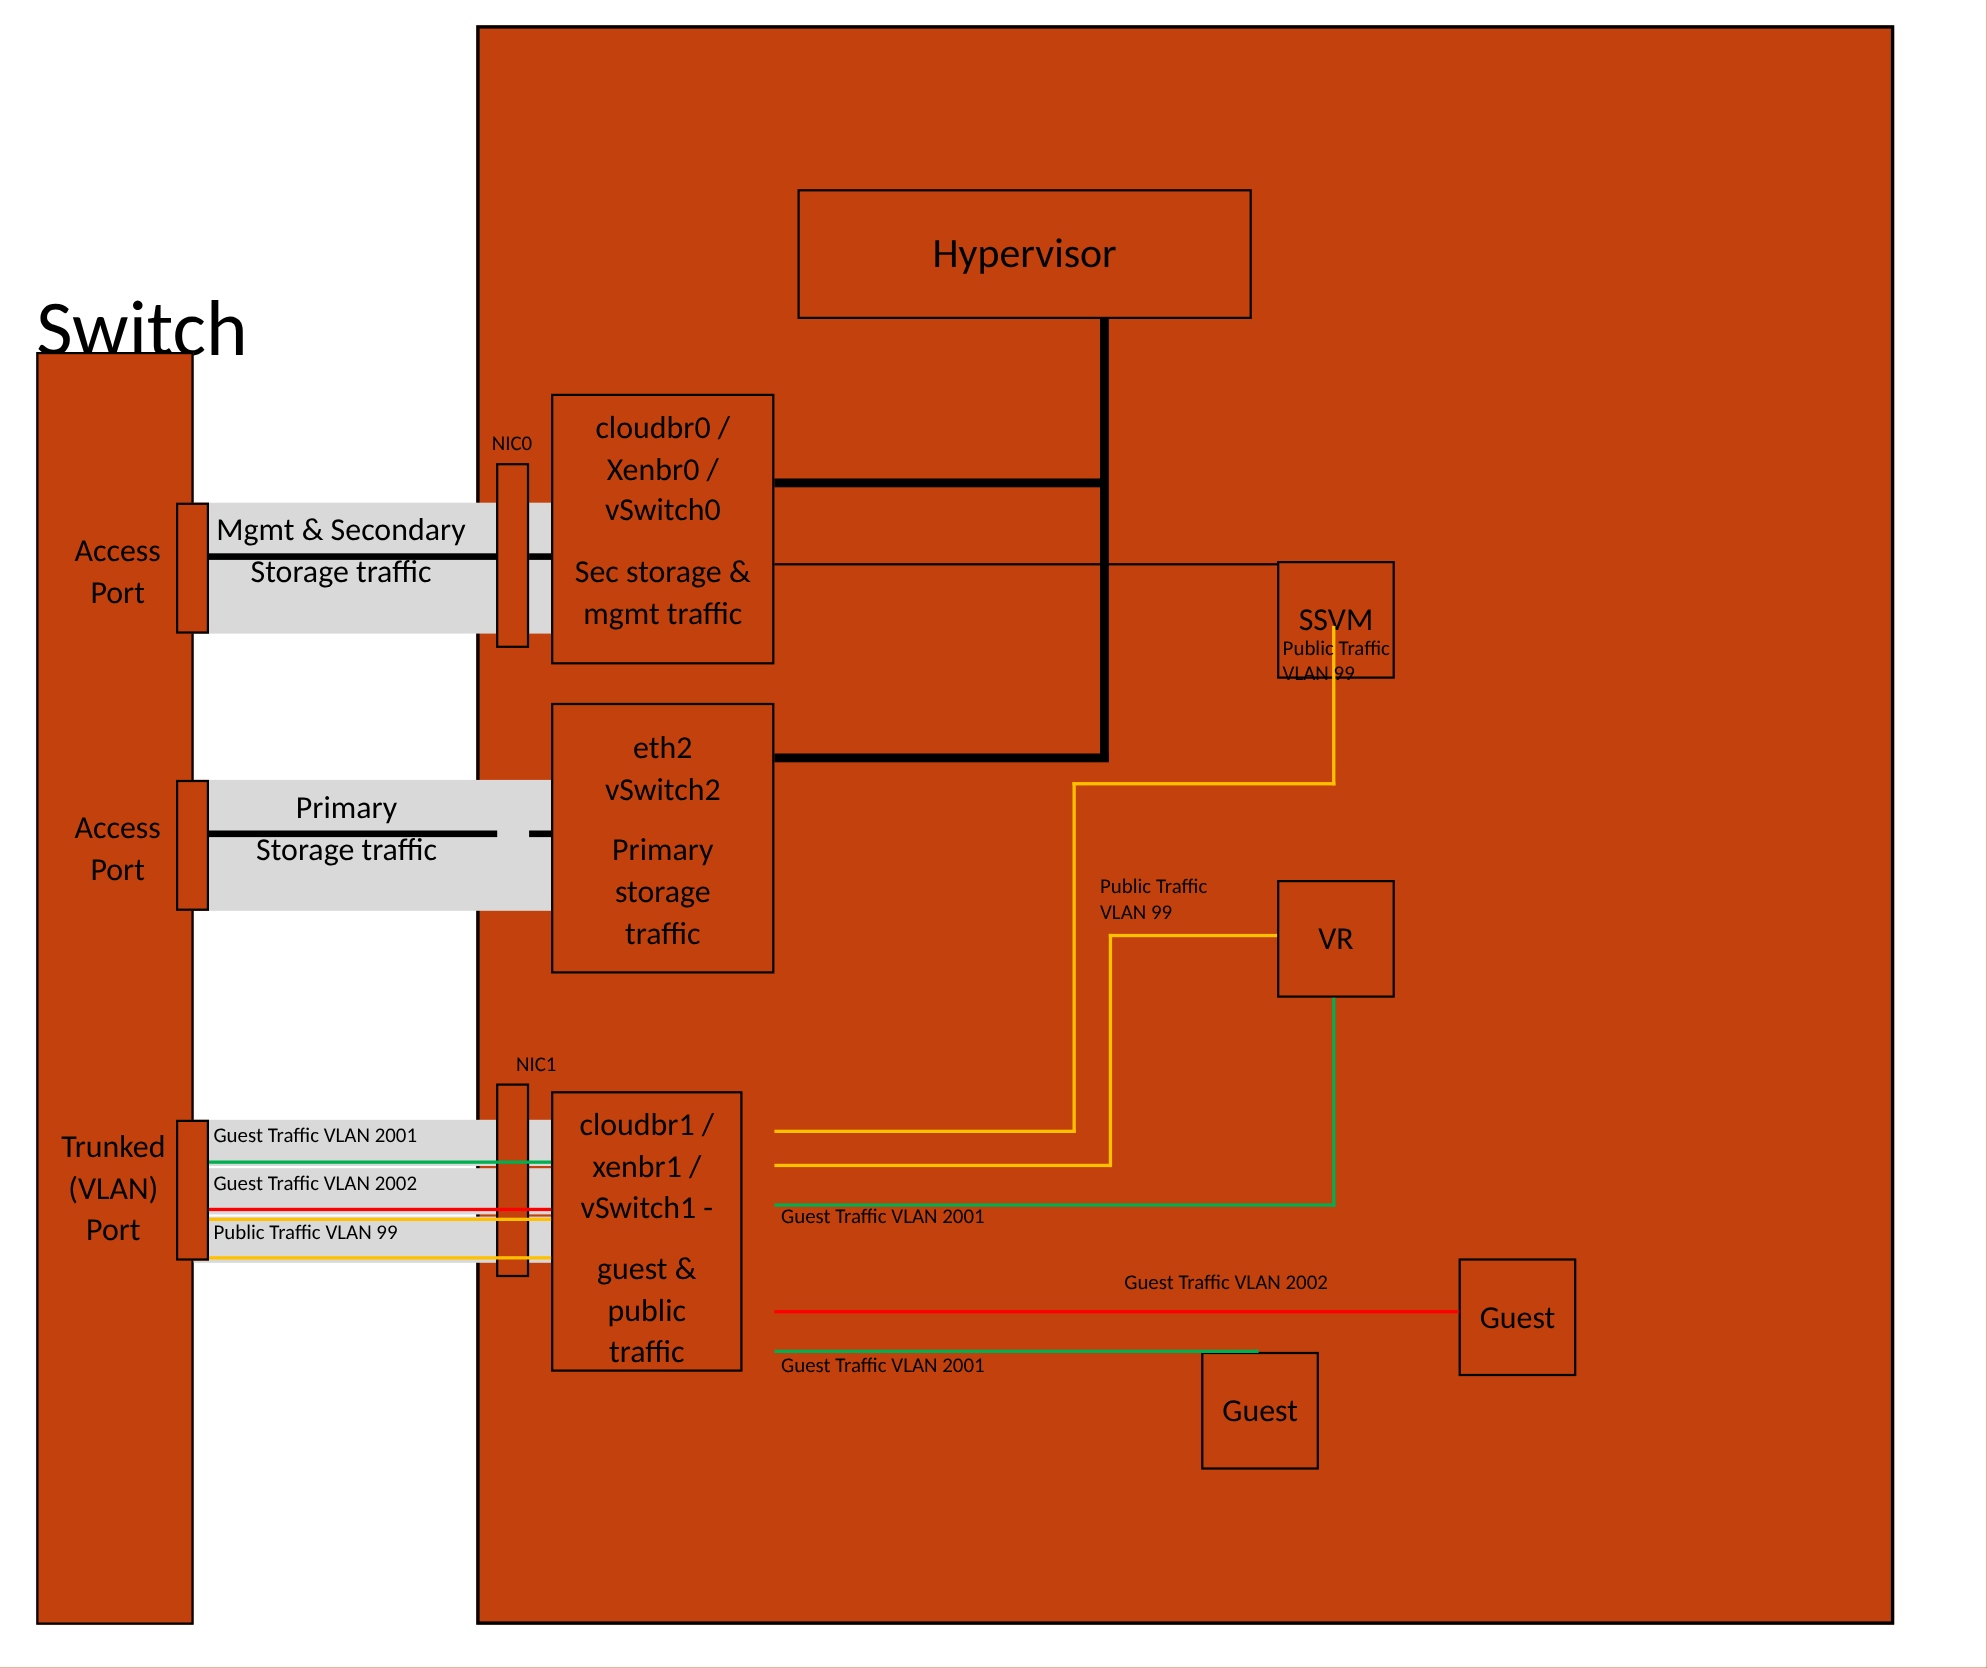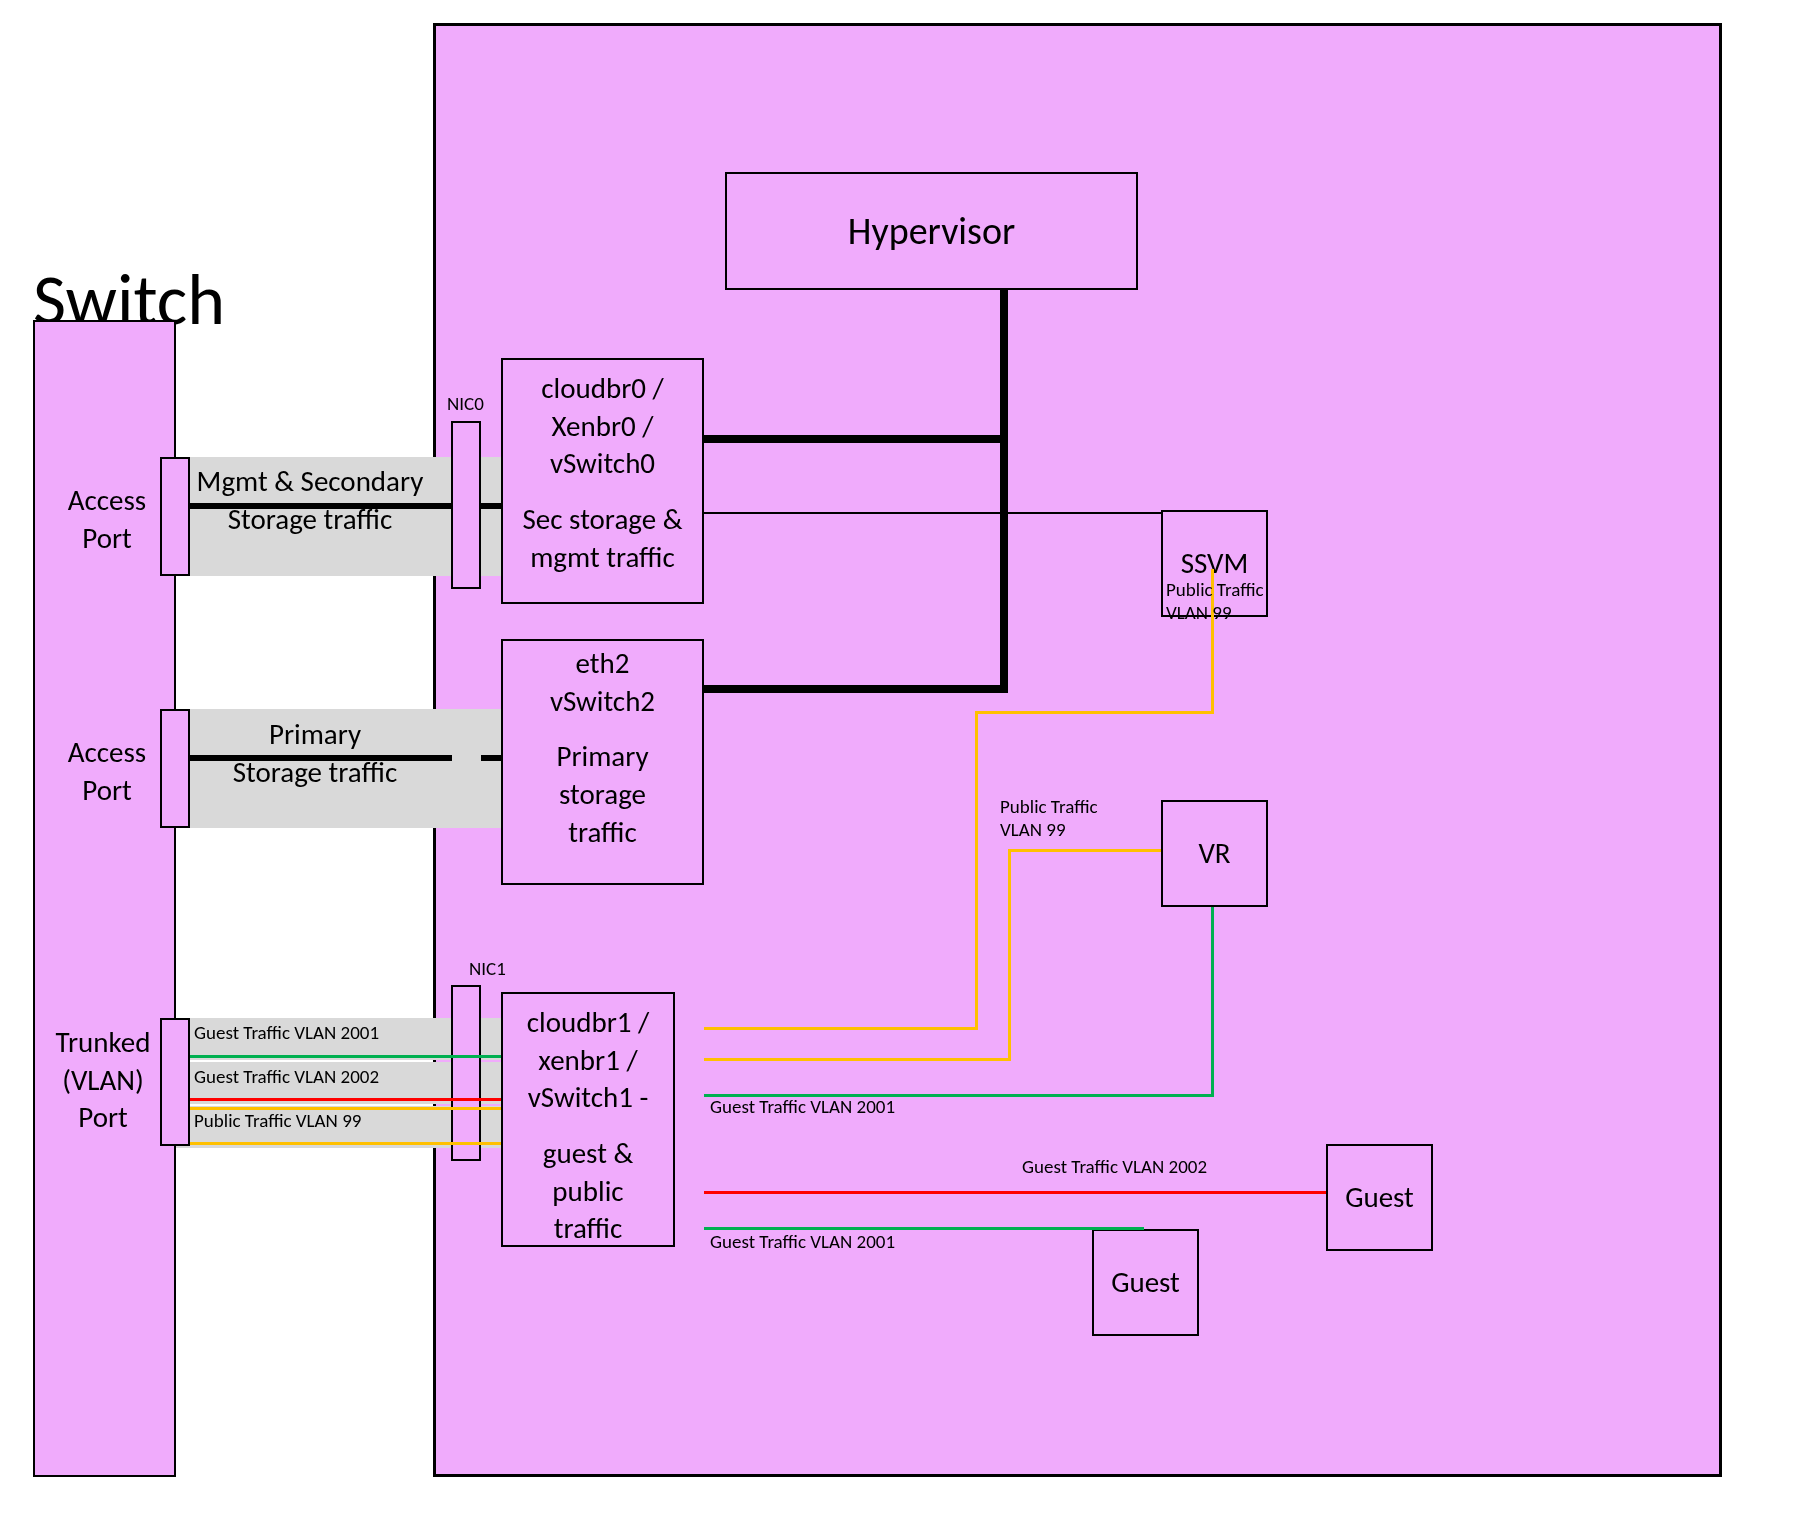--- a/index.html
+++ b/index.html
@@ -2,21 +2,21 @@
 <html><head>
   <meta charset="utf-8">
   <style>
     * { box-sizing: border-box; margin: 0; padding: 0; }
     body { font-family: 'Calibri', 'Segoe UI', sans-serif; background: white; width: 1806px; height: 1516px; position: relative; }
     .label { position: absolute; color: #000; }
     .title { font-size: 72px; }
     .heading { font-size: 38px; }
     .text { font-size: 29px; text-align: center; line-height: 1.3; }
     .small-text { font-size: 19px; }
-    .box { position: absolute; border: 2px solid #000; background: #f0abfc; }
+    .box { position: absolute; border: 2px solid #000; background: #c2410c; }
     .gray-band { position: absolute; background: #d9d9d9; }
     .line { position: absolute; background: #000; }
     .thick-line { position: absolute; background: #000; }
     .color-line { position: absolute; height: 3px; }
     .green { background: #00b050; }
     .red { background: #ff0000; }
     .orange { background: #ffc000; }
   </style>
 </head>
 <body>
@@ -65,21 +65,21 @@
 
 <div class="box" style="left:501px; top:358px; width:203px; height:246px; padding:10px; text-align:center;">
   <div class="text">cloudbr0 /</div>
   <div class="text">Xenbr0 /</div>
   <div class="text">vSwitch0</div>
   <div style="height:18px;"></div>
   <div class="text">Sec storage &amp;</div>
   <div class="text">mgmt  traffic</div>
 </div>
 
-<div class="box" style="left:501px; top:639px; width:203px; height:246px; padding:4px; text-align:center;">
+<div class="box" style="left:501px; top:639px; width:203px; height:246px; padding:20px; text-align:center;">
   <div class="text">eth2</div>
   <div class="text">vSwitch2</div>
   <div style="height:18px;"></div>
   <div class="text">Primary</div>
   <div class="text">storage</div>
   <div class="text">traffic</div>
 </div>
 
 <div class="box" style="left:501px; top:992px; width:174px; height:255px; padding:10px; text-align:center;">
   <div class="text">cloudbr1 /</div>

